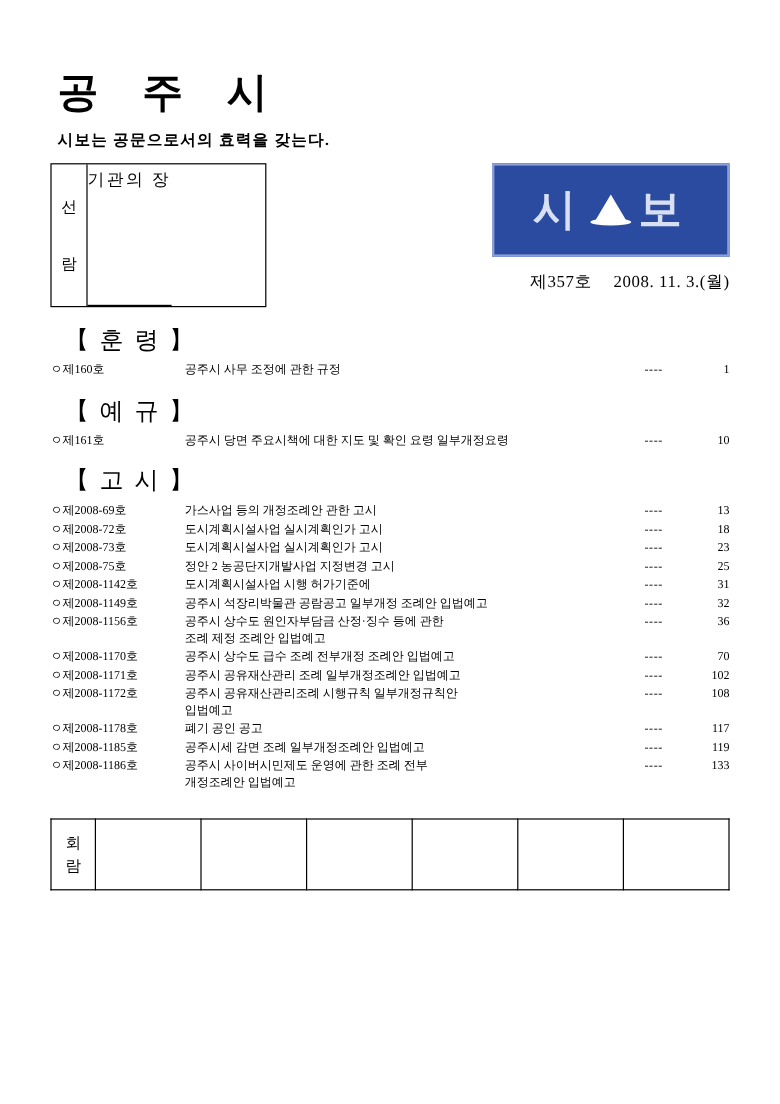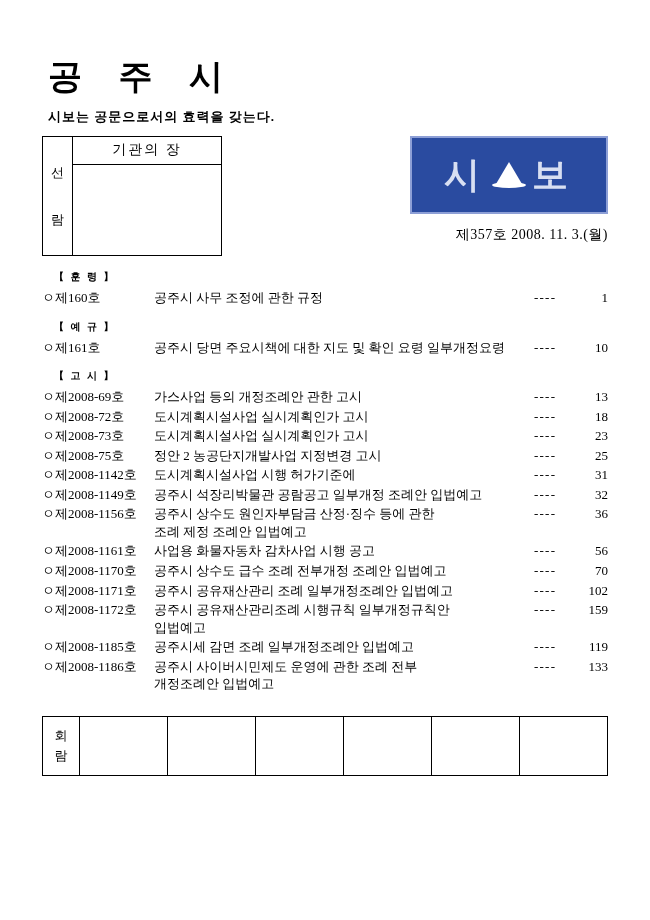--- a/index.html
+++ b/index.html
@@ -59,21 +59,21 @@
     flex-direction: column;
     align-items: center;
     justify-content: space-around;
     font-size: 13px;
     padding: 12px 0;
     box-sizing: border-box;
   }
   .seal-body {
     flex: 1;
     display: flex;
-    flex-direction: column;
+    flex-direction: row;
   }
   .seal-head {
     border-bottom: 1px solid #000;
     text-align: center;
     font-size: 14px;
     padding: 4px 0 5px 0;
     letter-spacing: 2px;
   }
   .seal-space { flex: 1; }
 
@@ -126,37 +126,37 @@
     height: 6px;
     background: #ffffff;
     border-radius: 50%;
   }
   .issue-line {
     margin-top: 12px;
     font-size: 14px;
     letter-spacing: 0.5px;
     white-space: nowrap;
   }
-  .issue-line .issue-no { margin-right: 0; }
+  .issue-line .issue-no { margin-right: 14px; }
 
   
   .contents {
     margin-top: 14px;
   }
   .sec-head {
-    font-size: 10px;
-    font-weight: bold;
+    font-size: 20px;
+    font-weight: normal;
     margin: 12px 0 4px 12px;
     letter-spacing: 2px;
   }
   .sec-head.first { margin-top: 6px; }
   table.entries {
     width: 100%;
     border-collapse: collapse;
-    font-size: 13px;
+    font-size: 10px;
   }
   table.entries td {
     vertical-align: top;
     padding: 1px 0 1px 0;
     line-height: 1.35;
   }
   td.c-no   { width: 112px; padding-left: 14px; white-space: nowrap; }
   td.c-title{ }
   td.c-dash { width: 52px; text-align: center; white-space: nowrap; letter-spacing: -1px;}
   td.c-page { width: 38px; text-align: right; white-space: nowrap; padding-right: 4px;}
@@ -290,42 +290,42 @@
             <td class="c-dash">- - - -</td>
             <td class="c-page">32</td>
           </tr>
           <tr>
             <td class="c-no">ㅇ제2008-1156호</td>
             <td class="c-title">공주시 상수도 원인자부담금 산정·징수 등에 관한<br>조례 제정 조례안 입법예고</td>
             <td class="c-dash">- - - -</td>
             <td class="c-page">36</td>
           </tr>
           <tr>
-            <td class="c-no">ㅇ제2008-1161호</td>
-            <td class="c-title">사업용 화물자동차 감차사업 시행 공고</td>
-            <td class="c-dash">- - - -</td>
-            <td class="c-page">56</td>
-          </tr>
-          <tr>
             <td class="c-no">ㅇ제2008-1170호</td>
             <td class="c-title">공주시 상수도 급수 조례 전부개정 조례안 입법예고</td>
             <td class="c-dash">- - - -</td>
             <td class="c-page">70</td>
           </tr>
           <tr>
             <td class="c-no">ㅇ제2008-1171호</td>
             <td class="c-title">공주시 공유재산관리 조례 일부개정조례안 입법예고</td>
             <td class="c-dash">- - - -</td>
             <td class="c-page">102</td>
           </tr>
           <tr>
             <td class="c-no">ㅇ제2008-1172호</td>
             <td class="c-title">공주시 공유재산관리조례 시행규칙 일부개정규칙안<br>입법예고</td>
             <td class="c-dash">- - - -</td>
-            <td class="c-page">159</td>
+            <td class="c-page">108</td>
+          </tr>
+          <tr>
+            <td class="c-no">ㅇ제2008-1178호</td>
+            <td class="c-title">폐기 공인 공고</td>
+            <td class="c-dash">- - - -</td>
+            <td class="c-page">117</td>
           </tr>
           <tr>
             <td class="c-no">ㅇ제2008-1185호</td>
             <td class="c-title">공주시세 감면 조례 일부개정조례안 입법예고</td>
             <td class="c-dash">- - - -</td>
             <td class="c-page">119</td>
           </tr>
           <tr>
             <td class="c-no">ㅇ제2008-1186호</td>
             <td class="c-title">공주시 사이버시민제도 운영에 관한 조례 전부<br>개정조례안 입법예고</td>

